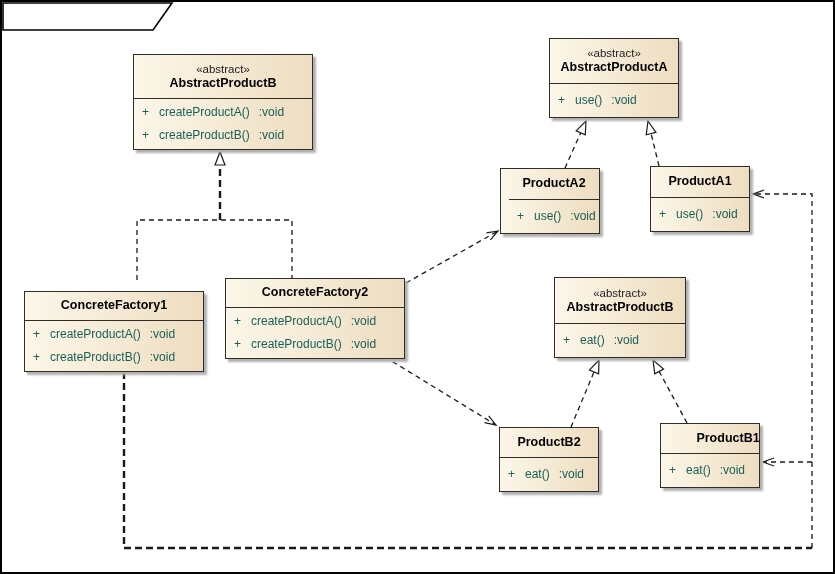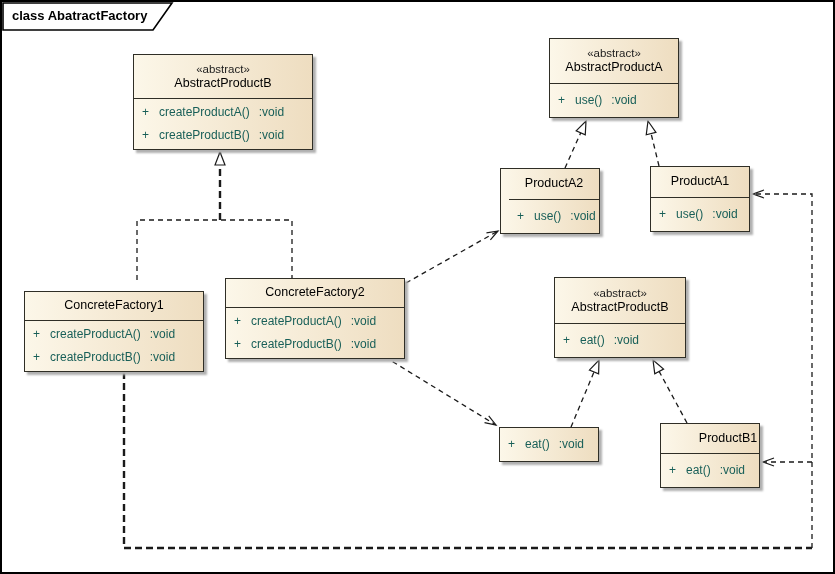--- a/index.html
+++ b/index.html
@@ -20,21 +20,21 @@
     background:linear-gradient(90deg,#fcf7e9 0%,#eeddc0 100%);
     box-shadow:3px 3px 2px #b0b0b0;
   }
   .hdr{
     display:flex;flex-direction:column;align-items:center;justify-content:center;
     border-bottom:1px solid #2f2e26;
     box-sizing:border-box;
     line-height:1.25;
   }
   .stereo{font-size:11.5px;color:#1c1c1c;}
-  .cname{font-size:12.5px;font-weight:normal;color:#000;}
+  .cname{font-size:12.5px;font-weight:bold;color:#000;}
   .body{padding:2px 0;}
   .body.single{padding:5px 0;}
   .mrow{
     display:flex;align-items:center;
     line-height:23px;font-size:12px;color:#185f58;
     padding-left:8px;white-space:nowrap;
   }
   .vis{width:17px;flex:0 0 auto;}
   .ret{margin-left:9px;}
   #frame-title{
@@ -69,21 +69,20 @@
     <path d="M685,421 L651,358" fill="none" stroke="#1a1a1a" stroke-width="1.3" stroke-dasharray="5 4" marker-end="url(#mTri)"></path>
 
     <path d="M404,281 L496,229" fill="none" stroke="#1a1a1a" stroke-width="1.3" stroke-dasharray="5 4" marker-end="url(#mOpen)"></path>
     <path d="M383,355 L494,423" fill="none" stroke="#1a1a1a" stroke-width="1.3" stroke-dasharray="5 4" marker-end="url(#mOpen)"></path>
 
     <path d="M122,359 L122,546 L810,546" fill="none" stroke="#1a1a1a" stroke-width="2.4" stroke-dasharray="7 4"></path>
     <path d="M810,546 L810,192 L751,192" fill="none" stroke="#1a1a1a" stroke-width="1.3" stroke-dasharray="5 4" marker-end="url(#mOpen)"></path>
     <path d="M810,460 L761,460" fill="none" stroke="#1a1a1a" stroke-width="1.3" stroke-dasharray="5 4" marker-end="url(#mOpen)"></path>
   </svg>
 
-  <div id="frame-title">class AbatractFactory</div>
 
   <div class="uml-class" style="left:131px;top:52px;width:180px;">
     <div class="hdr" style="height:44px;">
       <div class="stereo">«abstract»</div>
       <div class="cname">AbstractProductB</div>
     </div>
     <div class="body">
       <div class="mrow">
           <span class="vis">+</span>
           <span class="sig">createProductA()</span>
@@ -181,20 +180,23 @@
     <div class="body single">
       <div class="mrow">
           <span class="vis">+</span>
           <span class="sig">eat()</span>
           <span class="ret">:void</span>
         </div>
     </div>
   </div>
 
   <div class="uml-class" style="left:497px;top:425px;width:100px;">
+    <div class="hdr" style="height:30px;">
+      <div class="cname">ProductB2</div>
+    </div>
     <div class="body single">
       <div class="mrow">
           <span class="vis">+</span>
           <span class="sig">eat()</span>
           <span class="ret">:void</span>
         </div>
     </div>
   </div>
 
   <div class="uml-class" style="left:658px;top:421px;width:100px;">

